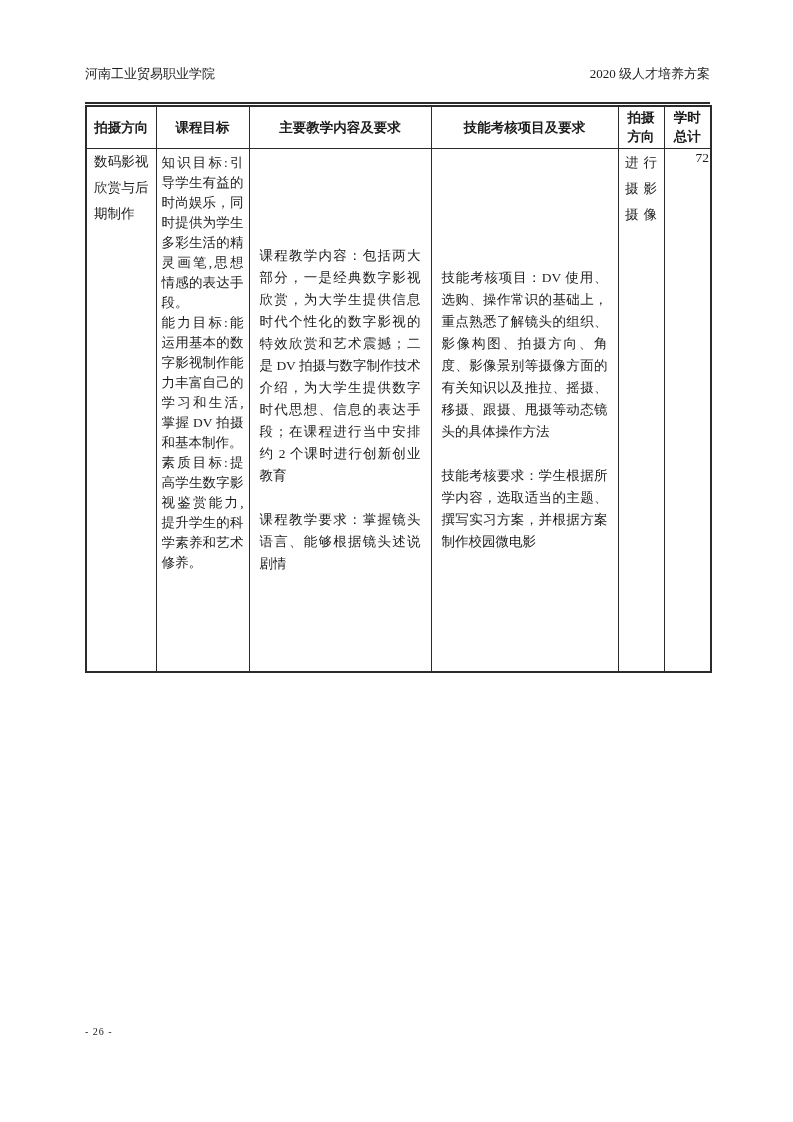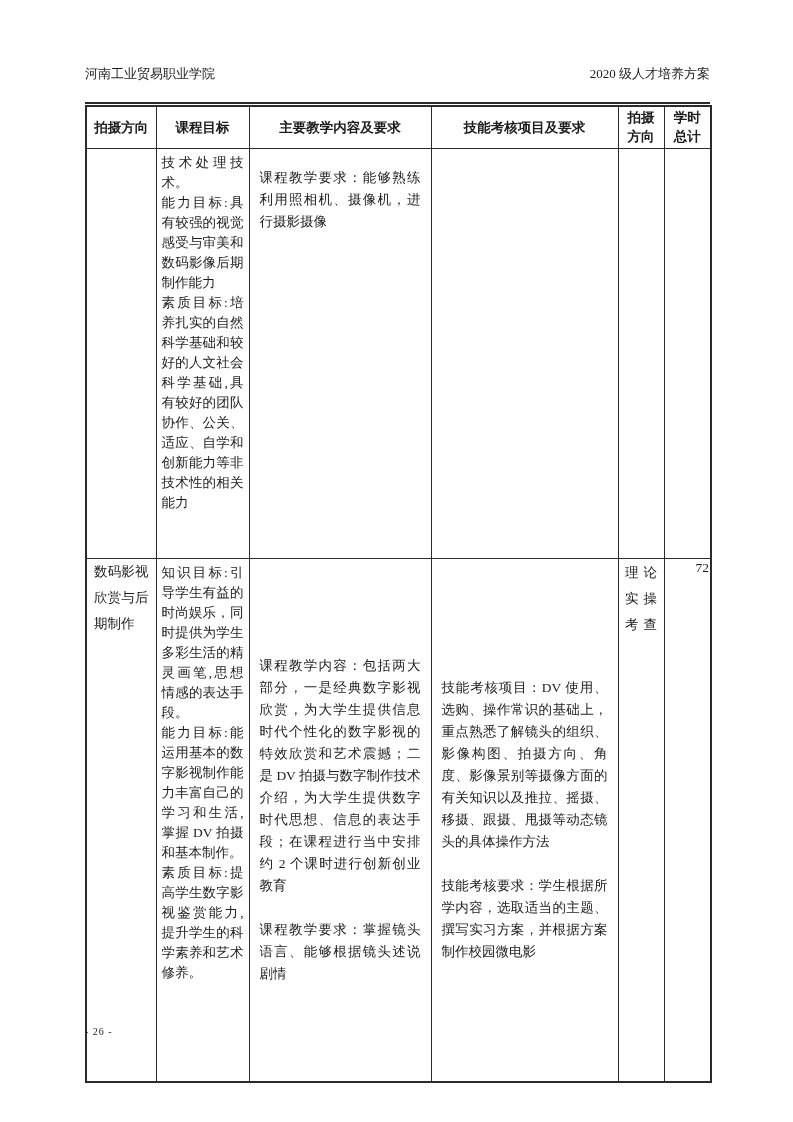--- a/index.html
+++ b/index.html
@@ -132,56 +132,38 @@
     <tr>
       <th>拍摄方向</th>
       <th>课程目标</th>
       <th>主要教学内容及要求</th>
       <th>技能考核项目及要求</th>
       <th>拍摄方向</th>
       <th>学时总计</th>
     </tr>
   </thead>
   <tbody>
-    <tr class="row1">
-      <td class="c-name">
-        <div class="name-inner"></div>
-      </td>
-      <td class="c-obj">
-        <p>技术处理技术。</p>
-        <p>能力目标:具有较强的视觉感受与审美和数码影像后期制作能力</p>
-        <p>素质目标:培养扎实的自然科学基础和较好的人文社会科学基础,具有较好的团队协作、公关、适应、自学和创新能力等非技术性的相关能力</p>
-      </td>
-      <td class="c-teach">
-        <p>课程教学要求：能够熟练利用照相机、摄像机，进行摄影摄像</p>
-      </td>
-      <td class="c-skill"></td>
-      <td class="c-method">
-        <div class="method-inner"></div>
-      </td>
-      <td class="c-hours"></td>
-    </tr>
     <tr class="row2">
       <td class="c-name">
         <div class="name-inner">数码影视欣赏与后期制作</div>
       </td>
       <td class="c-obj">
         <p>知识目标:引导学生有益的时尚娱乐，同时提供为学生多彩生活的精灵画笔,思想情感的表达手段。</p>
         <p>能力目标:能运用基本的数字影视制作能力丰富自己的学习和生活,掌握 DV 拍摄和基本制作。</p>
         <p>素质目标:提高学生数字影视鉴赏能力,提升学生的科学素养和艺术修养。</p>
       </td>
       <td class="c-teach">
         <p>课程教学内容：包括两大部分，一是经典数字影视欣赏，为大学生提供信息时代个性化的数字影视的特效欣赏和艺术震撼；二是 DV 拍摄与数字制作技术介绍，为大学生提供数字时代思想、信息的表达手段；在课程进行当中安排约 2 个课时进行创新创业教育</p>
         <p class="gap">课程教学要求：掌握镜头语言、能够根据镜头述说剧情</p>
       </td>
       <td class="c-skill">
         <p>技能考核项目：DV 使用、选购、操作常识的基础上，重点熟悉了解镜头的组织、影像构图、拍摄方向、角度、影像景别等摄像方面的有关知识以及推拉、摇摄、移摄、跟摄、甩摄等动态镜头的具体操作方法</p>
         <p class="gap">技能考核要求：学生根据所学内容，选取适当的主题、撰写实习方案，并根据方案制作校园微电影</p>
       </td>
       <td class="c-method">
-        <div class="method-inner">理论实操考查</div>
+        <div class="method-inner">进行摄影摄像</div>
       </td>
       <td class="c-hours">72</td>
     </tr>
   </tbody>
 </table>
 
 <div class="page-footer">- 26 -</div>
 
 </body></html>

